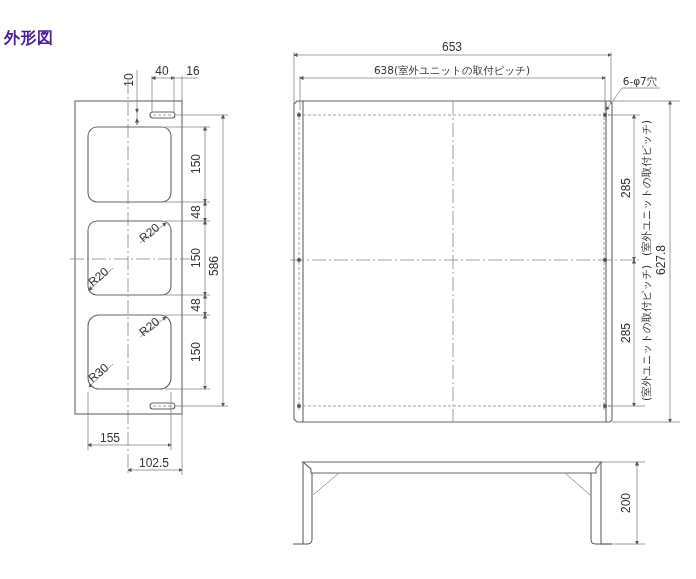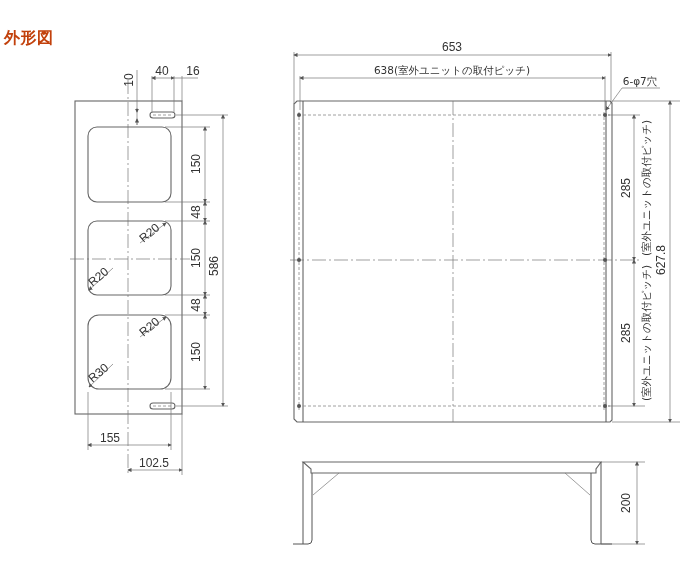--- a/index.html
+++ b/index.html
@@ -1,17 +1,17 @@
 <!DOCTYPE html>
 <html><head>
   <meta charset="utf-8">
   <style>
     html, body { margin: 0; padding: 0; background: #ffffff; }
     body { width: 696px; height: 579px; overflow: hidden; position: relative; font-family: "DejaVu Sans", sans-serif; }
-    .title { position: absolute; left: 4px; top: 28px; font-size: 16px; font-weight: bold; color: #c2410c; letter-spacing: 0.5px; }
+    .title { position: absolute; left: 4px; top: 28px; font-size: 16px; font-weight: bold; color: #4c1d95; letter-spacing: 0.5px; }
     svg { position: absolute; left: 0; top: 0; }
     .dim { font-family: "Liberation Sans", sans-serif; font-size: 12px; fill: #333; }
     .dimj { font-family: "DejaVu Sans", sans-serif; font-size: 10.5px; fill: #333; }
     .ln { stroke: #555; stroke-width: 1; fill: none; }
     .thin { stroke: #777; stroke-width: 0.7; fill: none; }
     .outline { stroke: #666; stroke-width: 1.1; fill: none; }
     .dash { stroke: #888; stroke-width: 0.8; stroke-dasharray: 3 2; fill: none; }
     .center { stroke: #777; stroke-width: 0.7; stroke-dasharray: 14 3 2 3; fill: none; }
   </style>
 </head>

